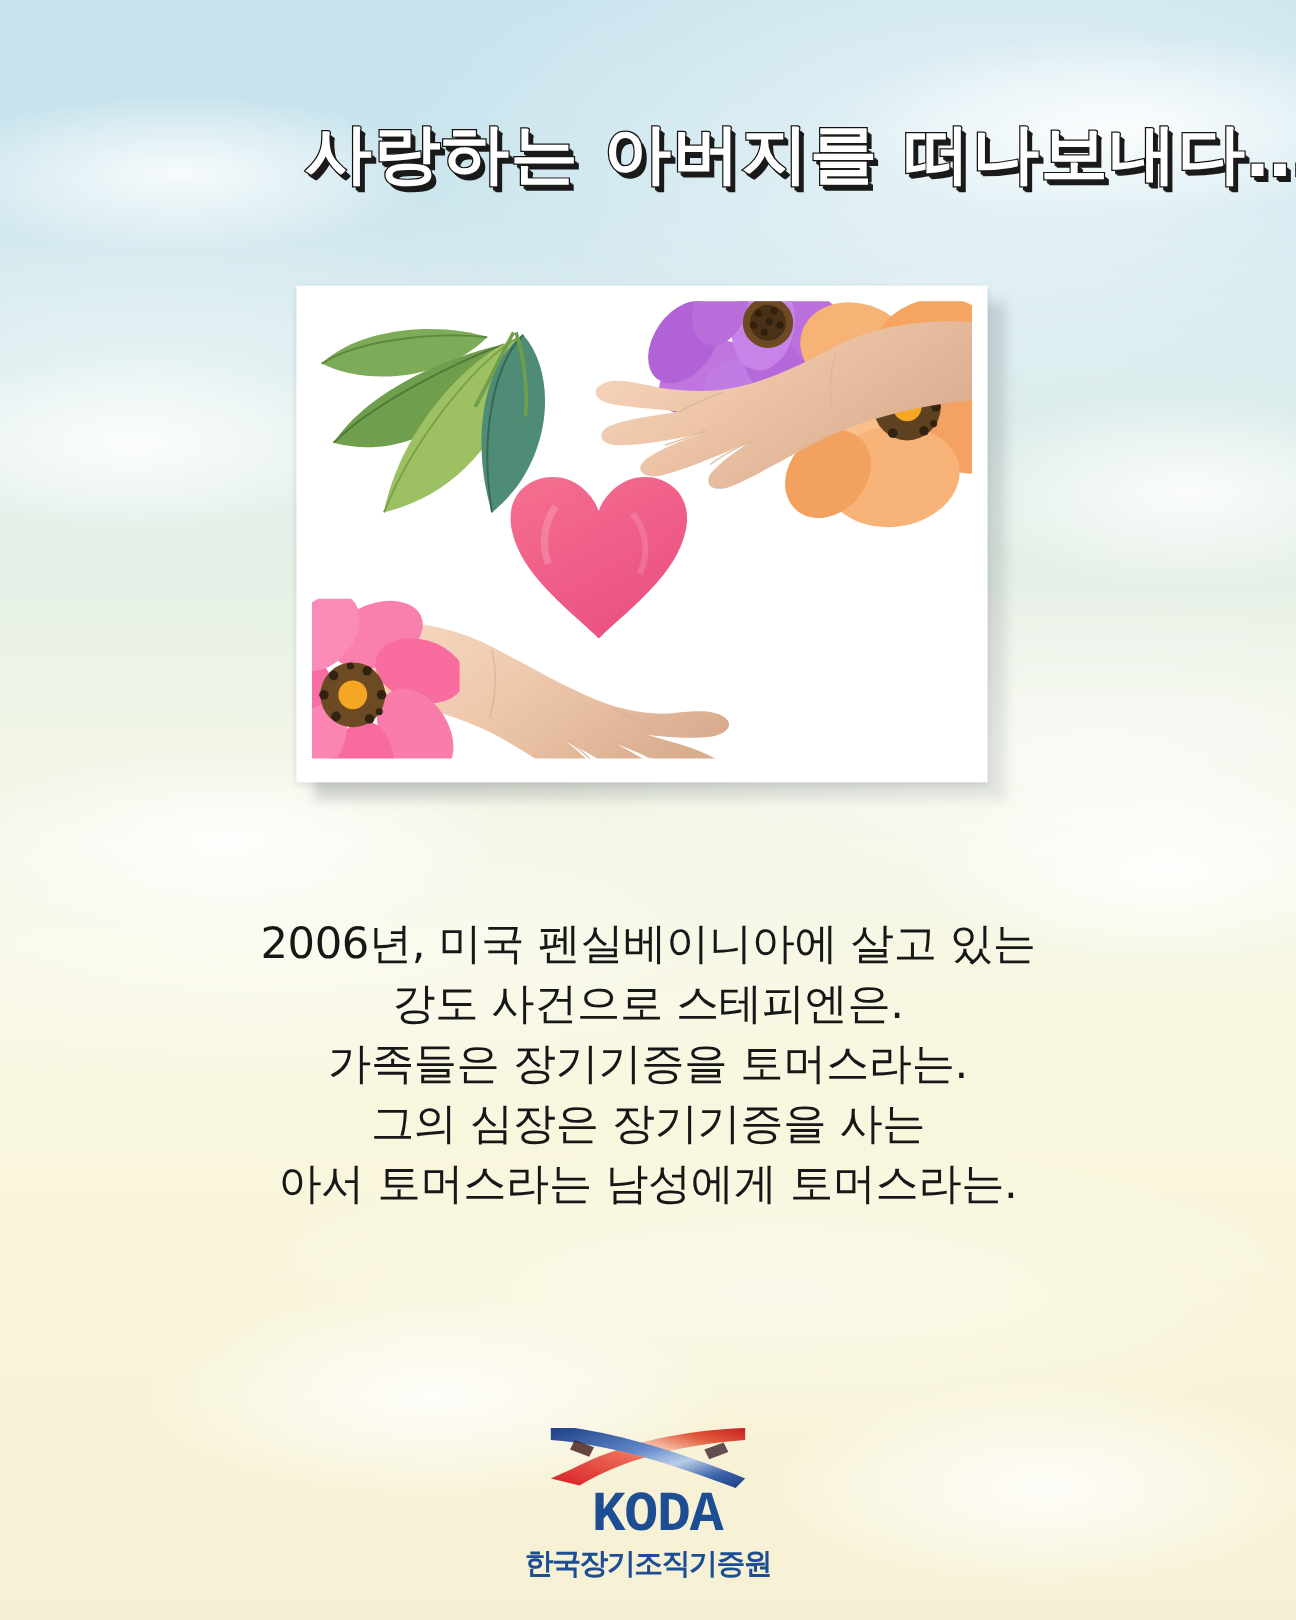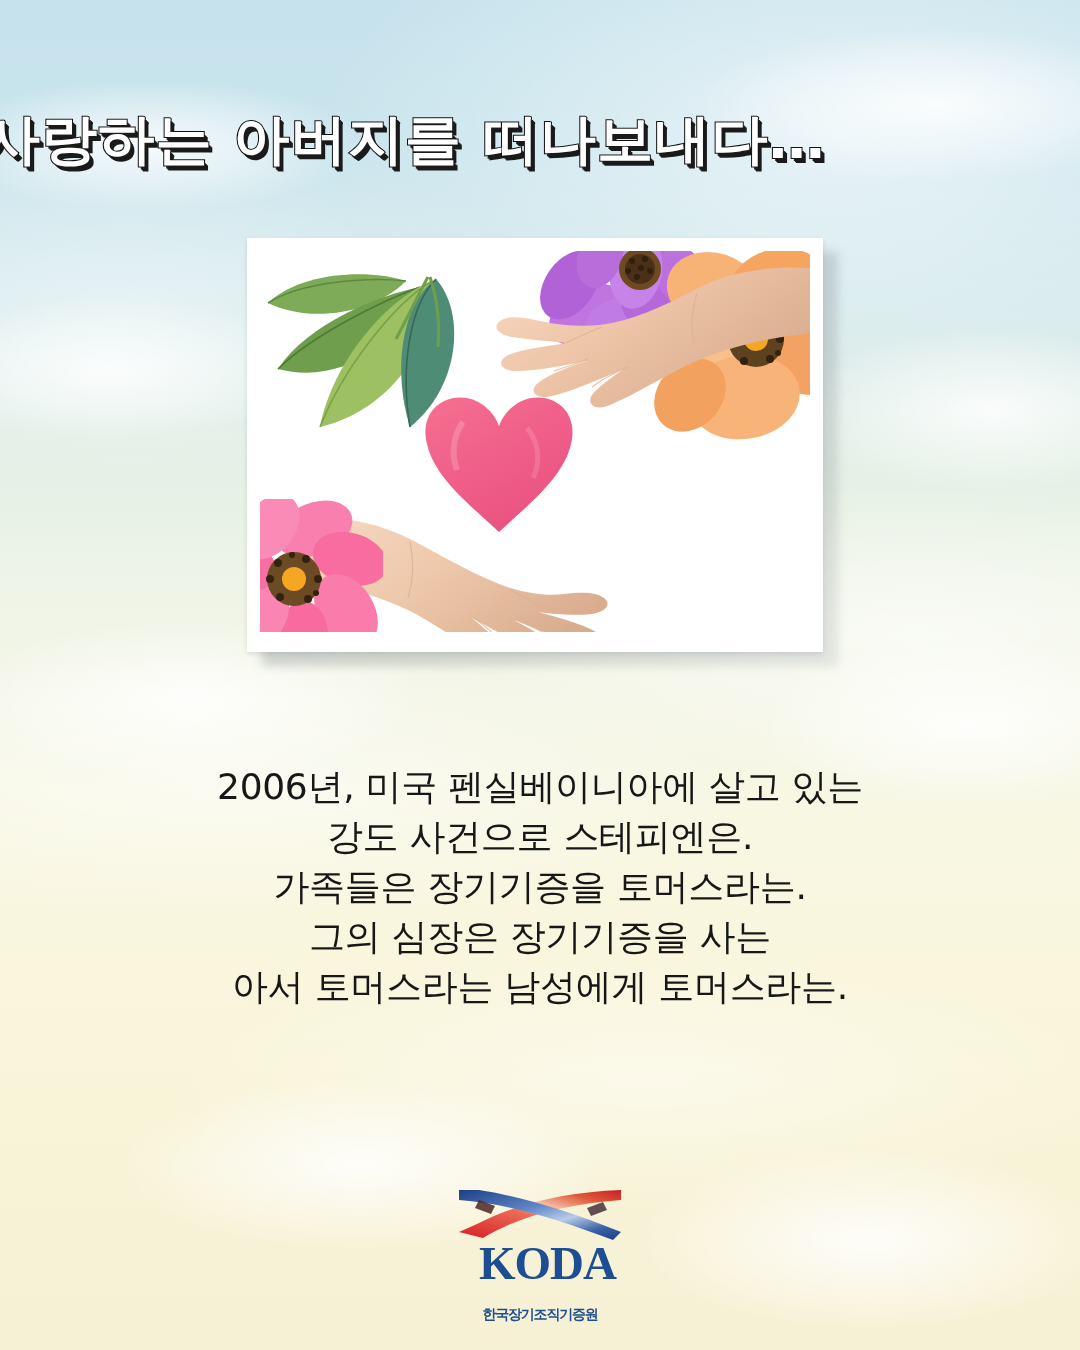--- a/index.html
+++ b/index.html
@@ -37,22 +37,22 @@
   .cloud {
     position:absolute;
     border-radius:50%;
     background:radial-gradient(ellipse at center, rgba(255,255,255,0.85) 0%, rgba(255,255,255,0.35) 45%, rgba(255,255,255,0) 72%);
     pointer-events:none;
   }
 
   
   #title-wrap {
     position:absolute;
-    top:108px; left:0; width:1080px;
-    text-align:left;
+    top:97px; left:0; width:1080px;
+    text-align:right;
   }
   #title {
     display:inline-block;
     font-family:"DejaVu Sans", sans-serif;
     font-size:54px;
     font-weight:bold;
     letter-spacing:1px;
     color:#ffffff;
     line-height:1.18;
     -webkit-text-stroke:2px #111111;
@@ -125,37 +125,37 @@
   #body-text p { margin:0; white-space:nowrap; }
 
   
   #logo {
     position:absolute;
     left:0; top:1186px; width:1080px;
     text-align:center;
   }
   #logo-mark { width:170px; height:56px; display:block; margin:0 auto; }
   #logo-word {
-    font-family:Liberation Serif, serif;
+    font-family:Liberation Mono, monospace;
     font-size:47px;
     font-weight:bold;
     letter-spacing:-1px;
     color:#1d4d92;
     line-height:1;
     margin-top:-2px;
     padding-left:15px;
   }
   #logo-sub {
     font-family:"DejaVu Sans", sans-serif;
-    font-size:14px;
+    font-size:24px;
     font-weight:bold;
     letter-spacing:-1.2px;
     color:#1d4d92;
     line-height:1;
-    margin-top:20px;
+    margin-top:4px;
   }
 </style>
 </head>
 <body>
 
 <div id="poster">
 
   <div class="cloud" style="left:-60px; top:80px;  width:420px; height:130px;"></div>
   <div class="cloud" style="left:700px; top:30px;  width:470px; height:150px;"></div>
   <div class="cloud" style="left:-90px; top:300px; width:400px; height:140px;"></div>

